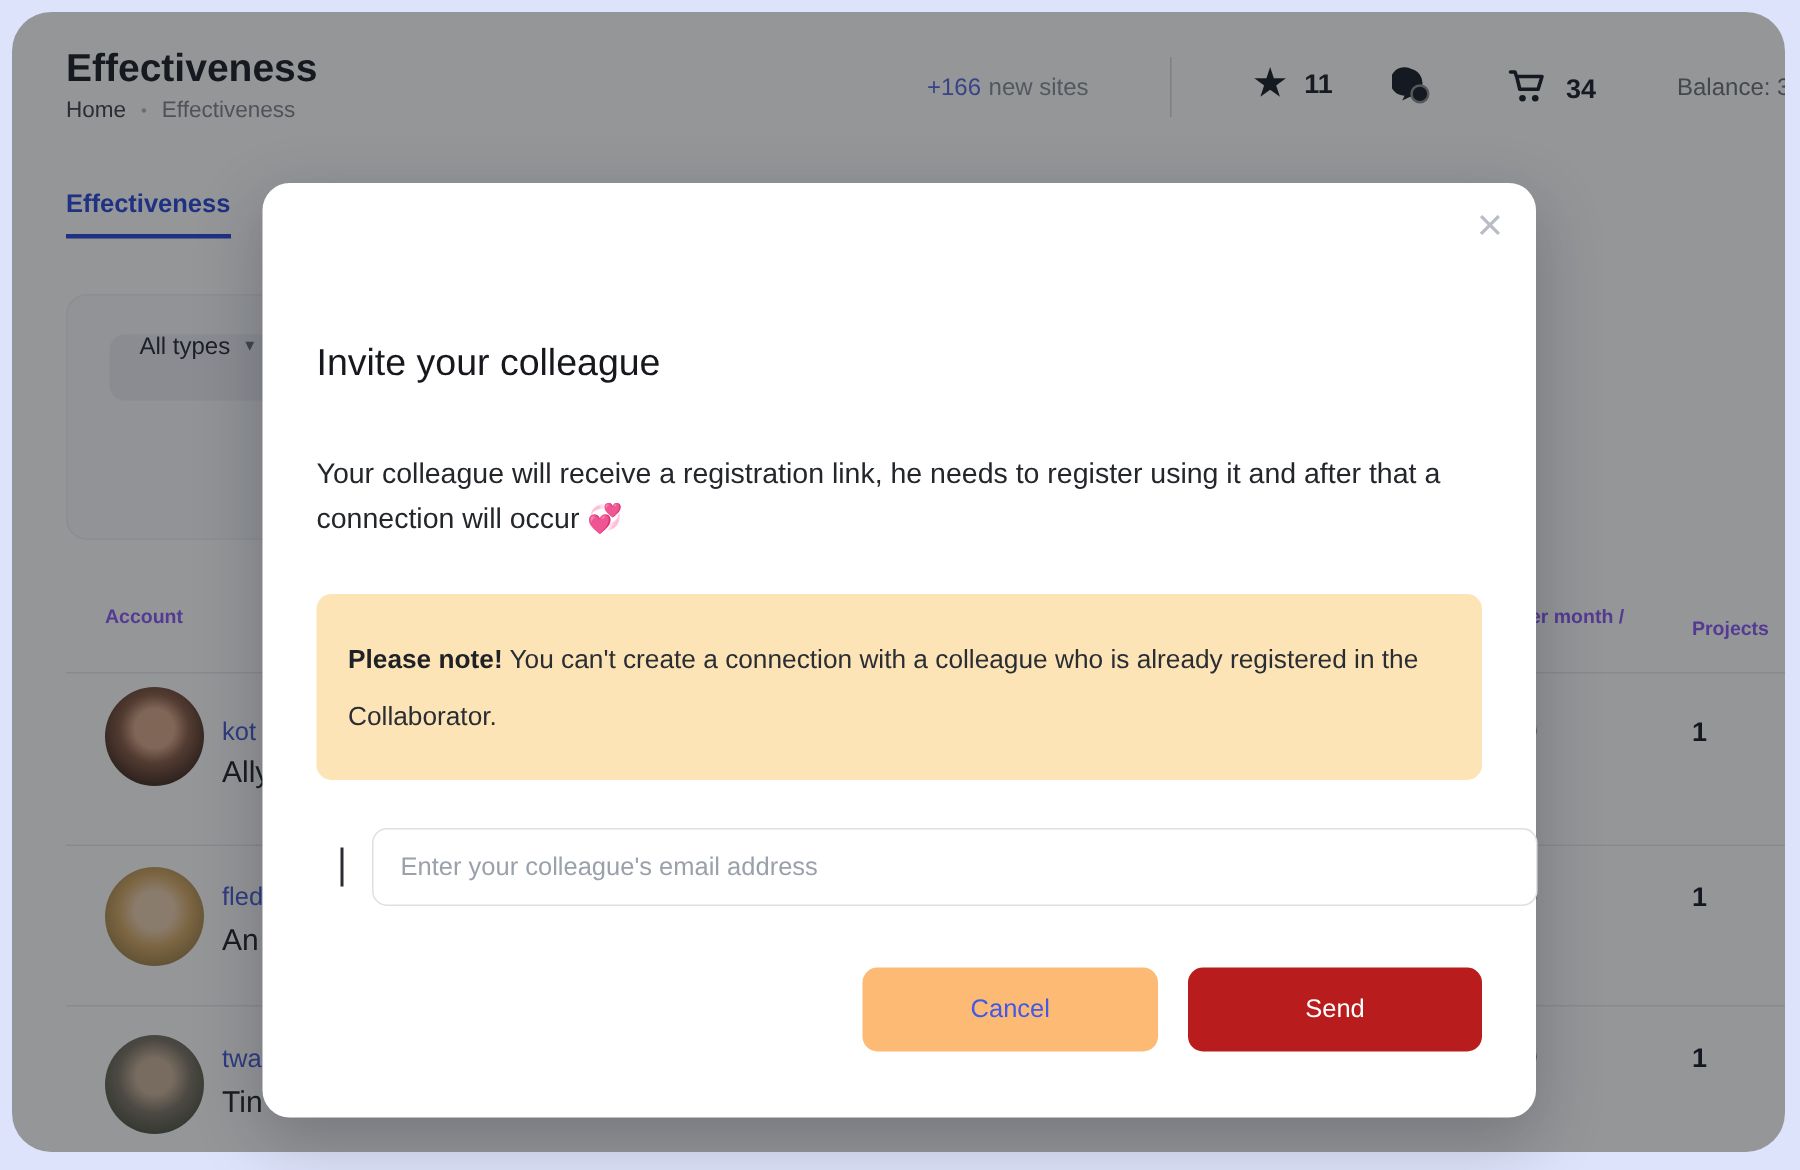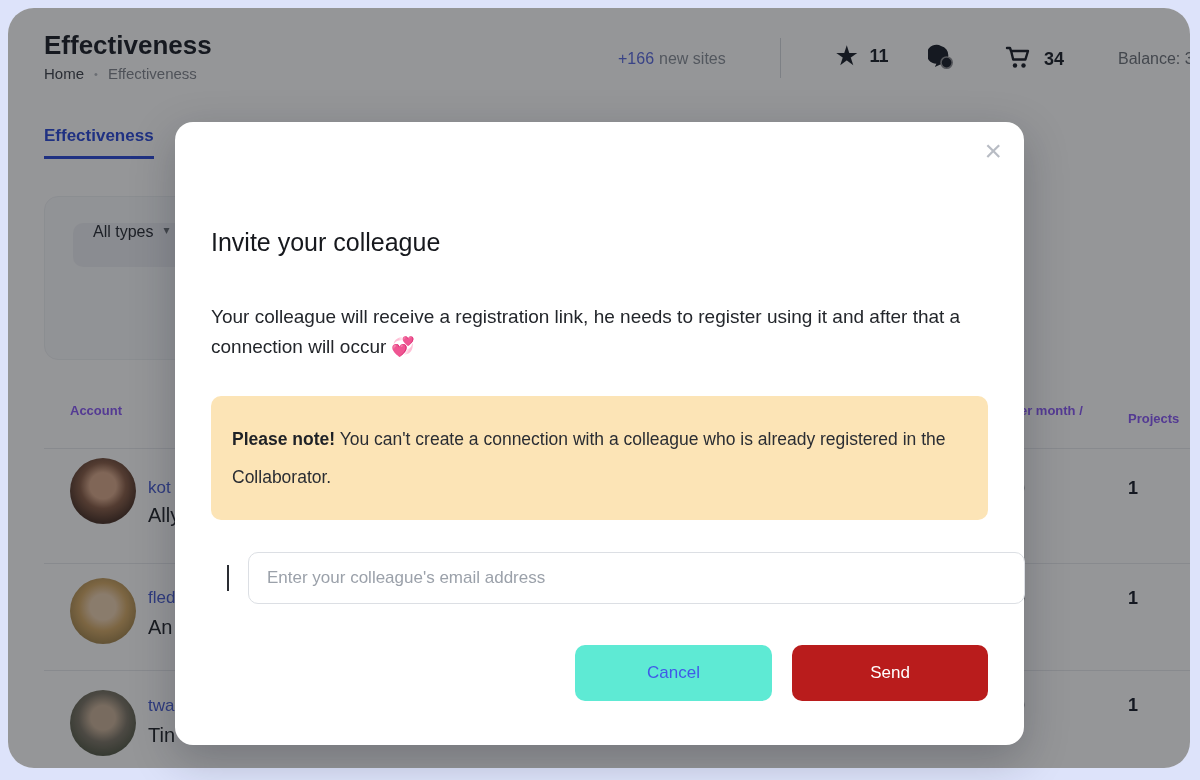--- a/index.html
+++ b/index.html
@@ -60,21 +60,21 @@
   .modal-link { display:inline-block; margin-top:22px; font-size:17.5px; color:#2d62e8; text-decoration:none; }
   .note-box { margin-top:34px; background:#fce4b6; border-radius:10px; padding:24px 21px; font-size:17.5px; line-height:38px; color:#2a2d33; }
   .note-box b { color:#1e2126; }
   .email-wrap { position:relative; margin-top:32px; }
   .email-input { width:100%; height:52px; border:1px solid #dcdfe4; border-radius:10px; padding:0 16px 0 18px;
                  font-size:17px; color:#23262b; font-family:"Liberation Sans", sans-serif; outline:none;margin-left:37px; }
   .email-input::placeholder { color:#9ba1aa; }
   .caret-bar { position:absolute; left:16px; top:13px; width:2px; height:26px; background:#2a2d33; }
   .btn-row { margin-top:41px; display:flex; justify-content:flex-end; gap:20px; }
   .btn { height:56px; border:none; border-radius:10px; font-size:17px; font-family:"Liberation Sans", sans-serif; cursor:pointer; }
-  .btn-cancel { width:197px; background:#5eead4; color:#4059e8; }
+  .btn-cancel { width:197px; background:#fdba74; color:#4059e8; }
   .btn-send { width:196px; background:#b91c1c; color:#ffffff; }
 </style>
 </head>
 <body>
 
 <div class="page">
   <div class="canvas">
 
     <div class="abs page-title">Effectiveness</div>
     <div class="abs breadcrumb">

